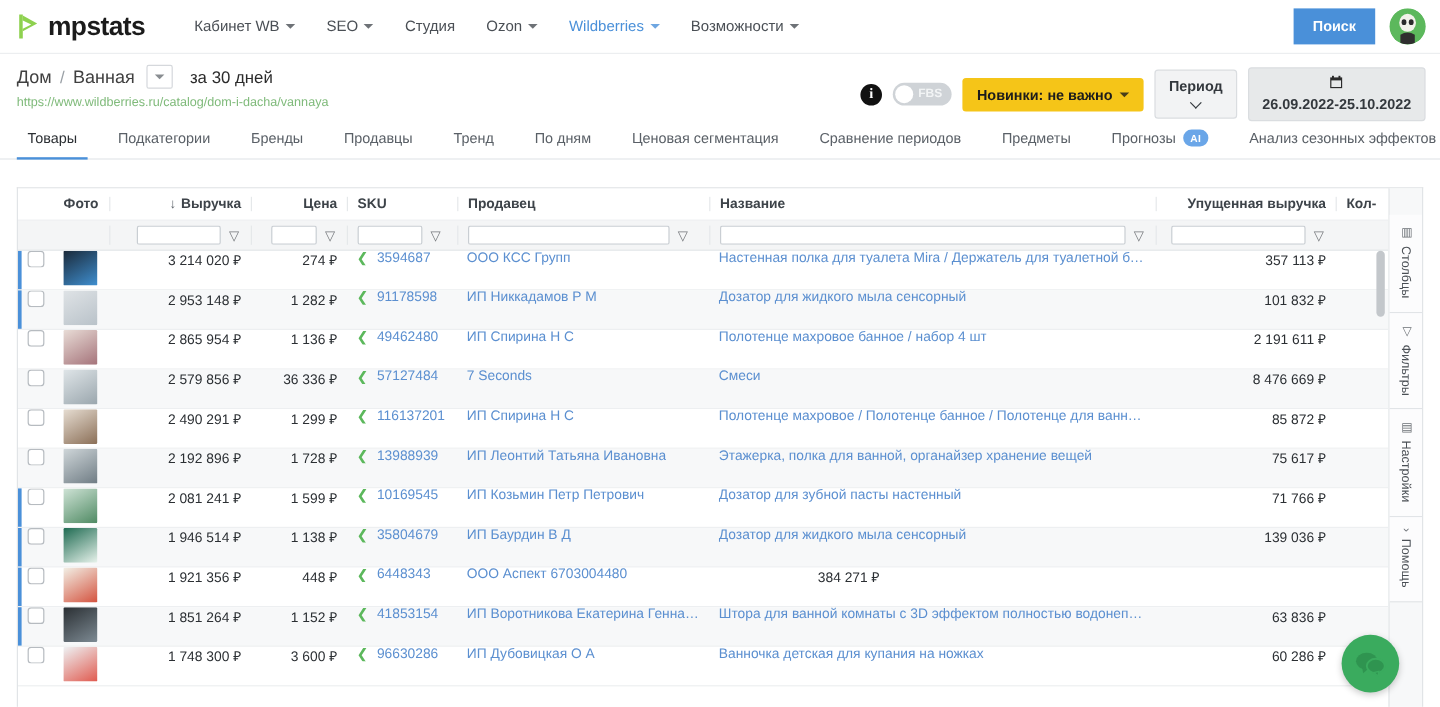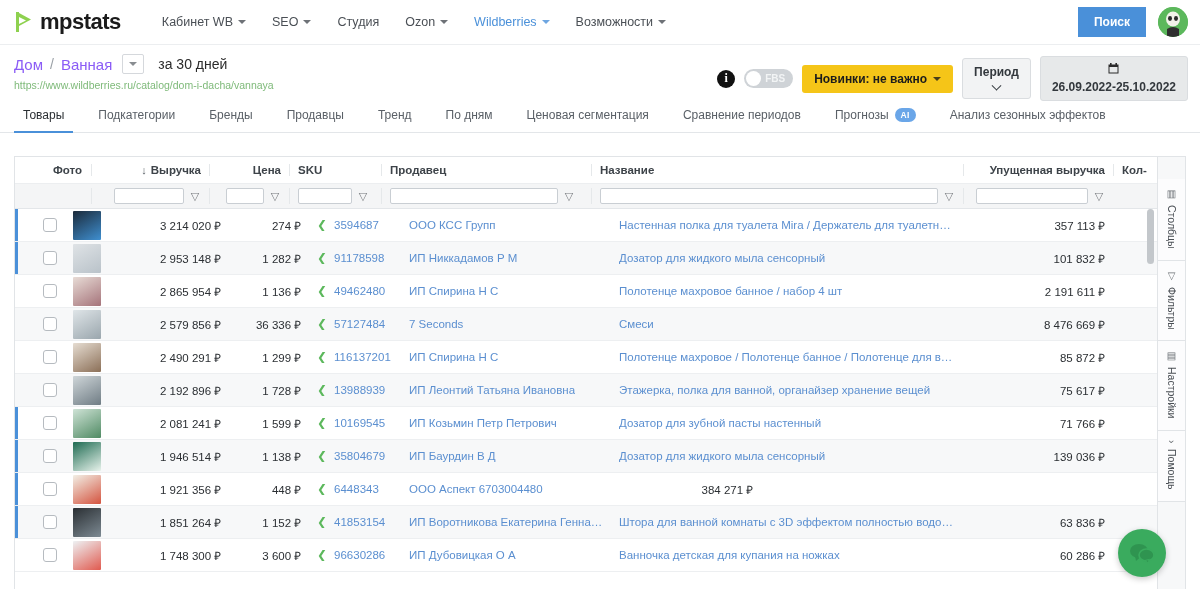--- a/index.html
+++ b/index.html
@@ -57,21 +57,21 @@
     overflow: hidden; cursor: pointer;
   }
 
   
   .crumbbar {
     height: 52px; display: flex; align-items: flex-start; padding: 9px 12px 0 14px;
     position: relative;
   }
   .crumb-left { display: flex; flex-direction: column; }
   .crumb-line { display: flex; align-items: center; gap: 7px; }
-  .crumb-link { color: #8b5cf6; font-size: 15px; cursor: pointer; }
+  .crumb-link { color: #404040; font-size: 15px; cursor: pointer; }
   .crumb-sep { color: #9aa0a6; font-size: 14px; }
   .crumb-drop {
     width: 22px; height: 20px; border: 1px solid #d5d8dc; background: #fff;
     display: flex; align-items: center; justify-content: center; cursor: pointer;
     border-radius: 2px; margin-left: 3px;
   }
   .crumb-period { font-size: 14px; color: #2b2b2b; margin-left: 7px; }
   .crumb-url { font-size: 10.5px; color: #7fba7a; margin-top: 5px; }
 
   .crumb-right {
@@ -159,22 +159,22 @@
     border: 1px solid #c9ced3; background: #fff; height: 16px; border-radius: 2px;
   }
   .fi-ico {
     width: 12px; margin-left: 5px; color: #76797d; font-size: 11px;
     display: flex; align-items: center; justify-content: center;
   }
   .sort-arrow { font-size: 11px; margin-right: 4px; color: #5a6067; }
 
   .tbody { position: absolute; top: 52px; left: 0; right: 0; bottom: 0; overflow: hidden; }
   .row {
-    display: flex; align-items: center; height: 33px;
-    border-bottom: 1px solid #edeff1; font-size: 11.5px; position: relative; padding-left: 20px;
+    display: flex; align-items: flex-start; height: 33px;
+    border-bottom: 1px solid #edeff1; font-size: 11.5px; position: relative;
   }
   .row.odd  { background: #ffffff; }
   .row.even { background: #f7f8f9; }
   .row .mark {
     position: absolute; left: 0; top: 0; bottom: 0; width: 3px; background: #4a90d9;
   }
   .chk {
     width: 14px; height: 14px; border: 1px solid #b6bbc0; border-radius: 3px;
     background: #fff; cursor: pointer;
   }
@@ -333,20 +333,23 @@
   <div class="tab">
     <span>По дням</span>
   </div>
   <div class="tab">
     <span>Ценовая сегментация</span>
   </div>
   <div class="tab">
     <span>Сравнение периодов</span>
   </div>
   <div class="tab">
+    <span>Предметы</span>
+  </div>
+  <div class="tab">
     <span>Прогнозы</span>
     <span class="ai-badge">AI</span>
   </div>
   <div class="tab">
     <span>Анализ сезонных эффектов</span>
 
   </div>
 </div>
 
 <div class="tablewrap">

